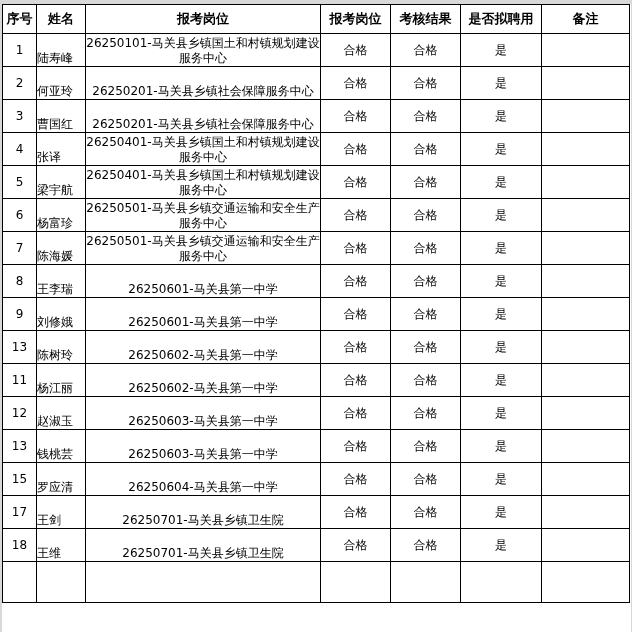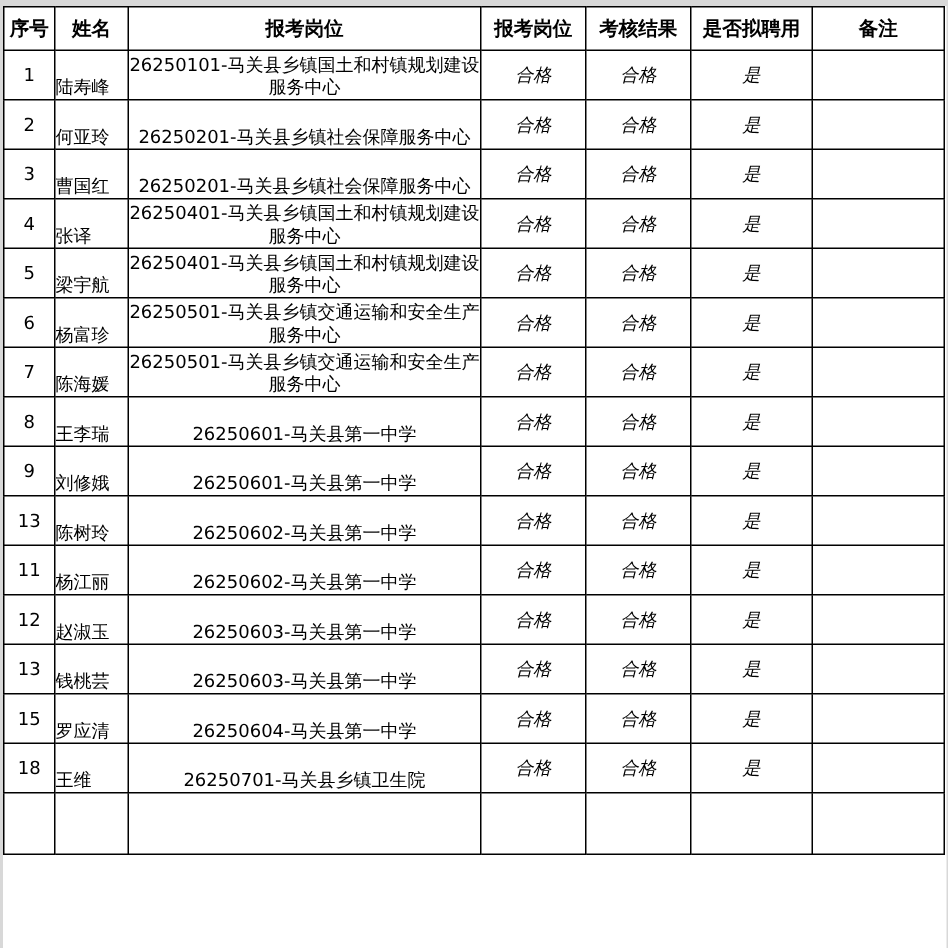--- a/index.html
+++ b/index.html
@@ -57,21 +57,20 @@
   }
   td.c-pos {
     text-align: center;
     vertical-align: bottom;
     padding: 0 2px 2px 4px;
   }
   td.c-res, td.c-hire {
     text-align: center;
     vertical-align: middle;
     padding-bottom: 6px;
-    font-style: italic;
   }
   td.c-remark {
     text-align: center;
   }
   tr.partial td {
     height: 40px;
   }
 </style>
 </head>
 <body>
@@ -219,20 +218,29 @@
         <tr>
     <td class="c-no">15</td>
     <td class="c-name">罗应清</td>
     <td class="c-pos">26250604-马关县第一中学</td>
     <td class="c-res">合格</td>
     <td class="c-res">合格</td>
     <td class="c-hire">是</td>
     <td class="c-remark"></td>
   </tr>
         <tr>
+    <td class="c-no">17</td>
+    <td class="c-name">王剑</td>
+    <td class="c-pos">26250701-马关县乡镇卫生院</td>
+    <td class="c-res">合格</td>
+    <td class="c-res">合格</td>
+    <td class="c-hire">是</td>
+    <td class="c-remark"></td>
+  </tr>
+        <tr>
     <td class="c-no">18</td>
     <td class="c-name">王维</td>
     <td class="c-pos">26250701-马关县乡镇卫生院</td>
     <td class="c-res">合格</td>
     <td class="c-res">合格</td>
     <td class="c-hire">是</td>
     <td class="c-remark"></td>
   </tr>
         <tr class="partial">
     <td class="c-no"></td>

